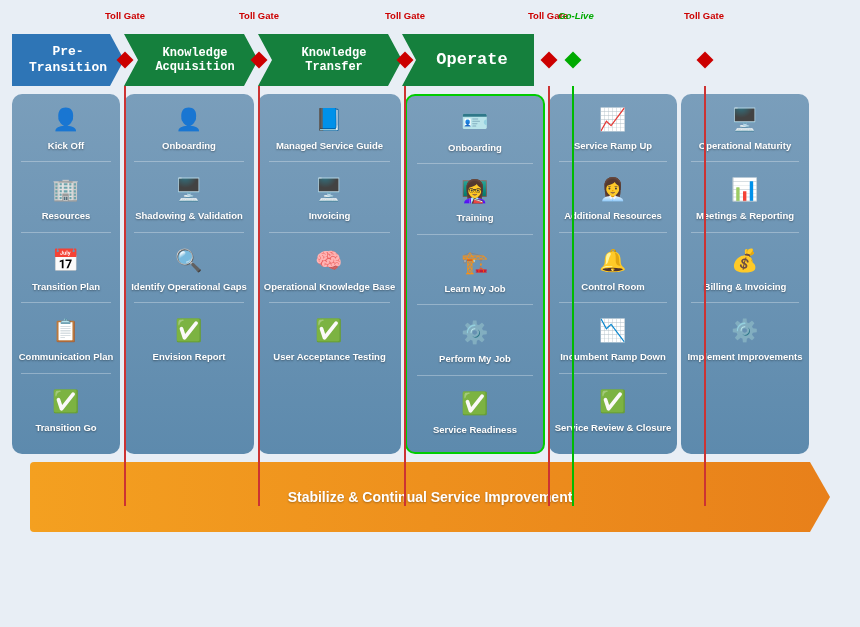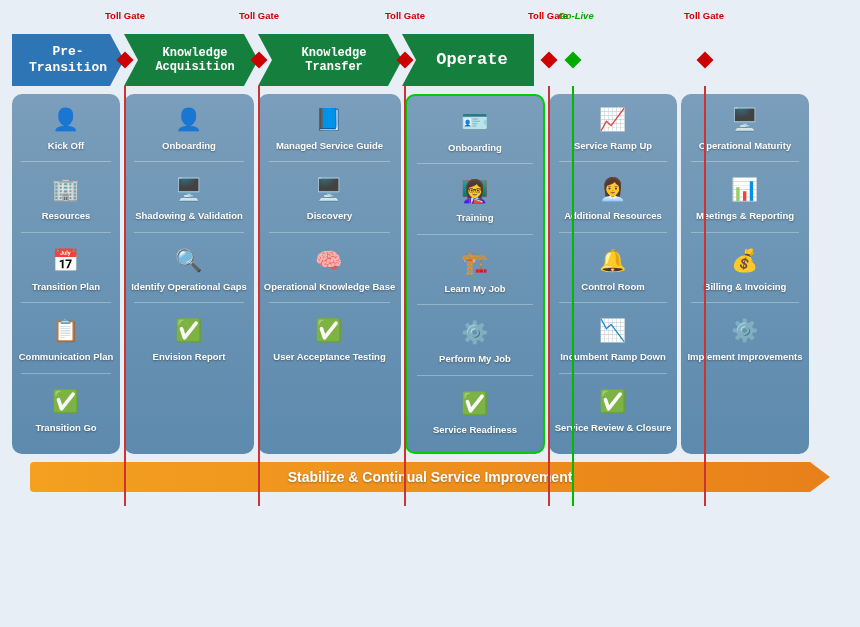--- a/index.html
+++ b/index.html
@@ -95,21 +95,21 @@
       justify-content: center;
       align-items: center;
       margin-top: 4px;
     }
     .bottom-arrow {
       background: linear-gradient(90deg, #f4a020, #e8801a);
       color: white;
       font-weight: bold;
       font-size: 14px;
       text-align: center;
-      padding: 7px 40px;
+      padding: 27px 40px;
       width: 800px;
       border-radius: 4px;
       clip-path: polygon(0 0, calc(100% - 20px) 0, 100% 50%, calc(100% - 20px) 100%, 0 100%);
       text-shadow: 0 1px 2px rgba(0,0,0,0.3);
     }
 
     .phases-wrapper {
       position: relative;
       font-family: Liberation Mono, monospace;
     }
@@ -228,21 +228,21 @@
     </div>
 
     <div class="phase-col" style="max-width:143px;">
       <div class="phase-item">
         <div class="phase-item-icon">📘</div>
         <div class="phase-item-label">Managed Service Guide</div>
       </div>
       <div class="phase-divider"></div>
       <div class="phase-item">
         <div class="phase-item-icon">🖥️</div>
-        <div class="phase-item-label">Discovery</div>
+        <div class="phase-item-label">Invoicing</div>
       </div>
       <div class="phase-divider"></div>
       <div class="phase-item">
         <div class="phase-item-icon">🧠</div>
         <div class="phase-item-label">Operational Knowledge Base</div>
       </div>
       <div class="phase-divider"></div>
       <div class="phase-item">
         <div class="phase-item-icon">✅</div>
         <div class="phase-item-label">User Acceptance Testing</div>

